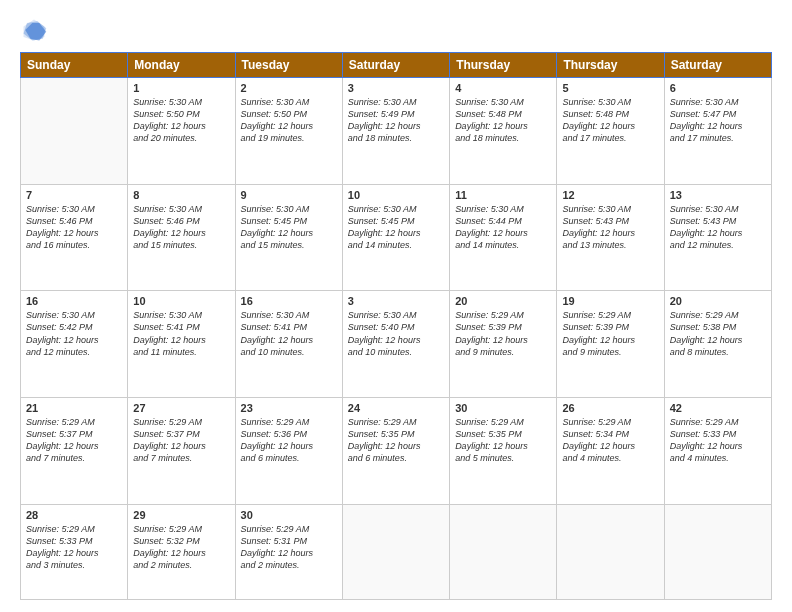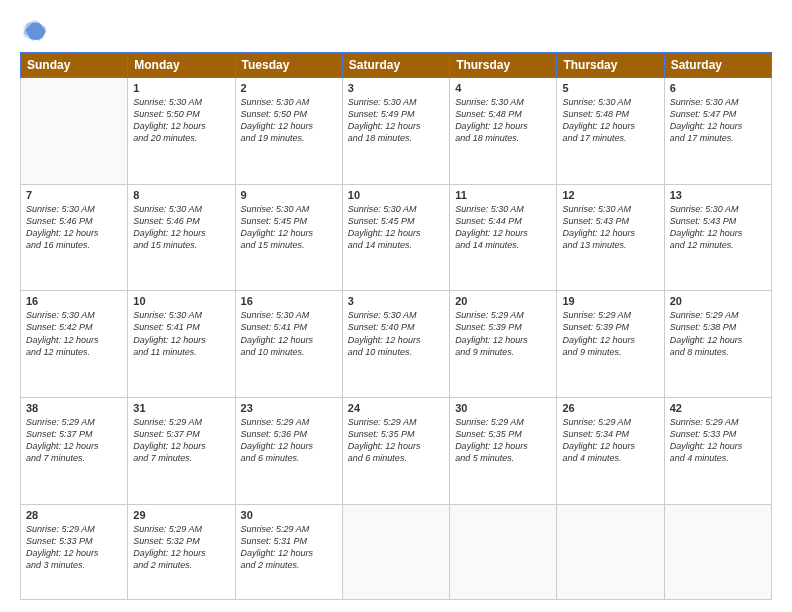--- a/index.html
+++ b/index.html
@@ -273,28 +273,28 @@
           <td>
             <span class="day-num">20</span>
             <div class="cell-text" style="white-space: pre-line;">Sunrise: 5:29 AM
 Sunset: 5:38 PM
 Daylight: 12 hours
 and 8 minutes.</div>
           </td>
         </tr>
         <tr>
           <td>
-            <span class="day-num">38</span>
+            <span class="day-num">21</span>
             <div class="cell-text" style="white-space: pre-line;">Sunrise: 5:29 AM
 Sunset: 5:37 PM
 Daylight: 12 hours
 and 7 minutes.</div>
           </td>
           <td>
-            <span class="day-num">31</span>
+            <span class="day-num">27</span>
             <div class="cell-text" style="white-space: pre-line;">Sunrise: 5:29 AM
 Sunset: 5:37 PM
 Daylight: 12 hours
 and 7 minutes.</div>
           </td>
           <td>
             <span class="day-num">23</span>
             <div class="cell-text" style="white-space: pre-line;">Sunrise: 5:29 AM
 Sunset: 5:36 PM
 Daylight: 12 hours

